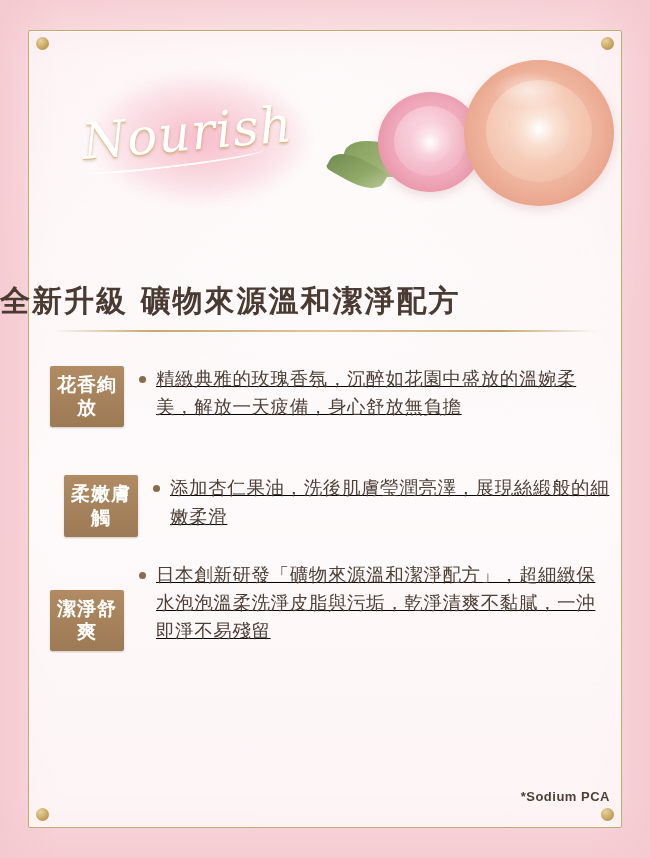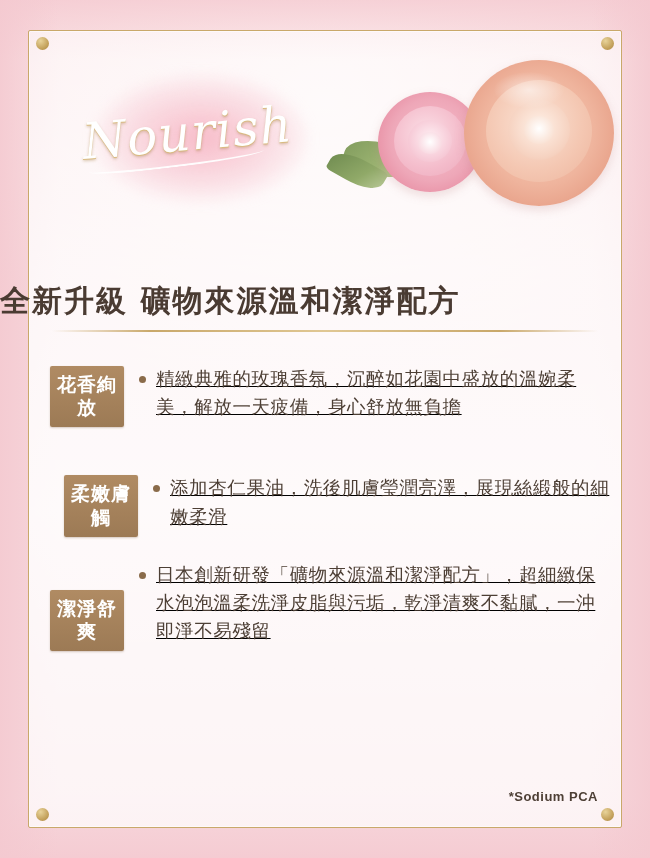--- a/index.html
+++ b/index.html
@@ -223,21 +223,21 @@
     left: 1px;
     top: 11px;
     width: 7px;
     height: 7px;
     border-radius: 50%;
     background: #8a6b4a;
   }
 
   .footnote {
     position: absolute;
-    right: 52px;
+    right: 40px;
     bottom: 54px;
     font-family: "Liberation Sans", sans-serif;
     font-size: 13px;
     font-weight: bold;
     letter-spacing: 0.5px;
     color: #4d3f35;
   }
 </style>
 </head>
 <body>

